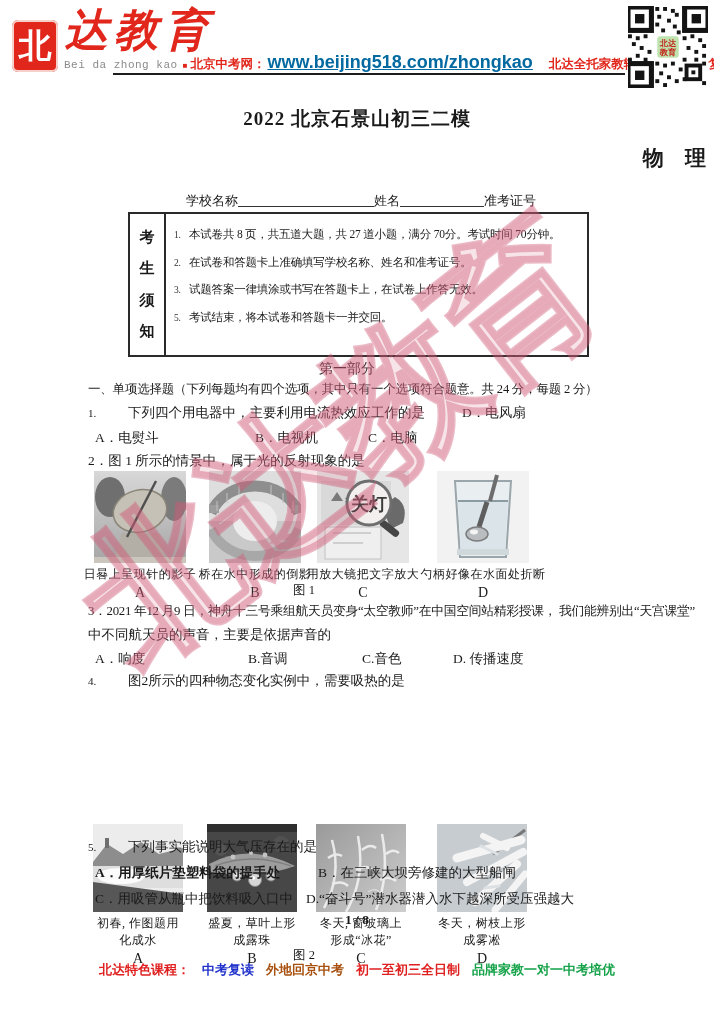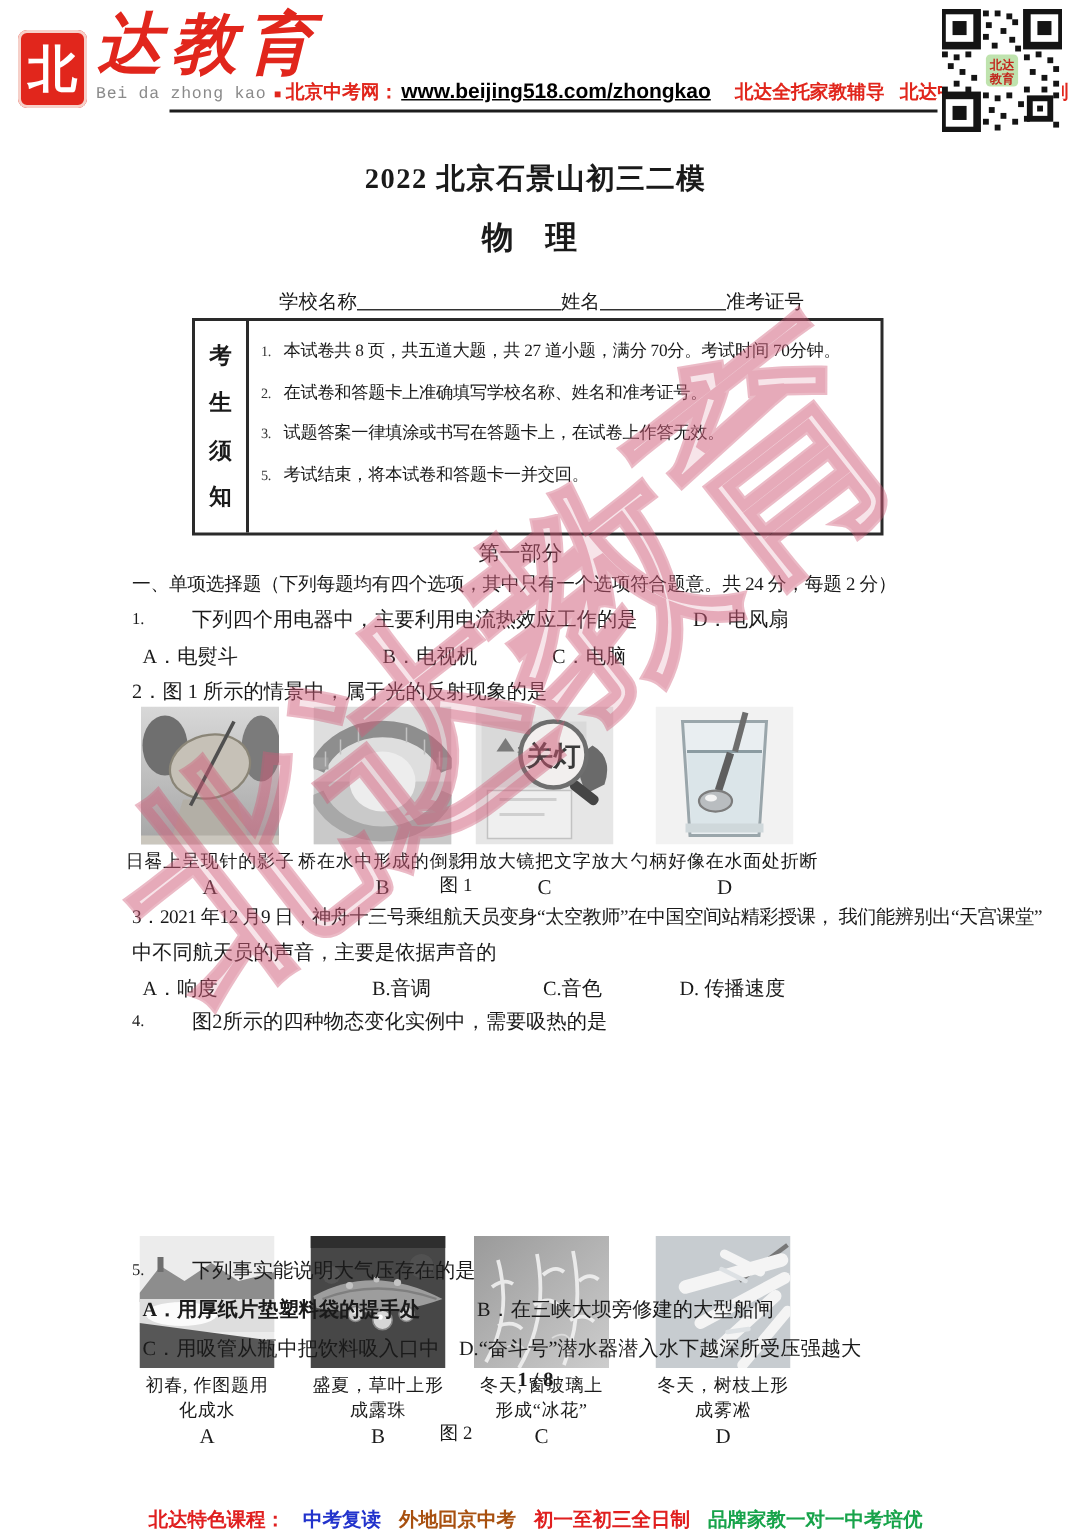--- a/index.html
+++ b/index.html
@@ -10,29 +10,29 @@
   
   .seal{left:12px;top:20px;width:46px;height:52px;background:#e1261c;border-radius:6px;
         display:flex;align-items:center;justify-content:center;box-shadow:inset 0 0 0 2px #f6d0c9;}
   .seal span{color:#fff;font-size:33px;font-weight:bold;font-family:"Liberation Serif",serif;}
   .brand-script{left:64px;top:8px;font-size:44px;font-weight:bold;font-style:italic;
         color:#e1261c;font-family:"DejaVu Serif",serif;letter-spacing:6px;line-height:1;}
   .header-sub{left:64px;top:52px;display:flex;align-items:baseline;white-space:nowrap;}
   .pinyin{font-size:11px;color:#8a8a8a;letter-spacing:.5px;margin-right:5px;font-family:Liberation Mono, monospace;}
   .bullet{font-size:8px;color:#e1261c;margin-right:3px;}
   .hdr-red{font-size:12.5px;font-weight:bold;color:#e1261c;font-family:"Liberation Sans",sans-serif;}
-  .hdr-link{font-size:14px;font-weight:bold;color:#000000;text-decoration:underline;
+  .hdr-link{font-size:18px;font-weight:bold;color:#0369a1;text-decoration:underline;
         font-family:"Liberation Sans",sans-serif;margin:0 2px;}
   .gap14{margin-left:14px;} .gap10{margin-left:10px;}
   .header-line{left:113px;top:73px;width:512px;border-top:2px solid #1d1d1d;height:0;}
   .qr{left:628px;top:6px;}
 
   
   .title{left:0;top:106px;width:714px;text-align:center;font-size:19px;font-weight:bold;letter-spacing:1px;}
-  .subject{left:0;top:144px;width:714px;text-align:center;font-size:21px;font-weight:bold;letter-spacing:8px;}
+  .subject{left:0;top:144px;width:714px;text-align:right;font-size:21px;font-weight:bold;letter-spacing:8px;}
   .info-row{left:186px;top:192px;font-size:13px;white-space:nowrap;}
   .blank{display:inline-block;border-bottom:1px solid #333;height:13px;vertical-align:-2px;}
   .blank.w1{width:136px;} .blank.w2{width:84px;}
 
   
   .notice{left:128px;top:212px;width:457px;height:141px;border:2px solid #2a2a2a;display:flex;}
   .notice-left{width:34px;border-right:2px solid #2a2a2a;display:flex;flex-direction:column;
         justify-content:space-around;align-items:center;padding:8px 0;}
   .notice-left div{font-size:15px;font-weight:bold;}
   .notice-right{flex:1;padding:7px 6px 0 8px;}
@@ -48,21 +48,21 @@
   .figrow{width:545px;position:relative;}
   .figcol{position:absolute;width:132px;text-align:center;}
   .figcol .photo{display:block;margin:0 auto;}
   .figcap{font-size:12px;margin-top:3px;white-space:nowrap;letter-spacing:.5px;}
   .figcap2{font-size:12px;white-space:nowrap;letter-spacing:.5px;}
   .figletter{font-size:14px;margin-top:2px;font-weight:normal;}
   .figlabel{position:absolute;font-size:12.5px;text-align:right;}
 
   
   .pagenum{left:0;top:912px;width:714px;text-align:center;font-size:13.5px;font-weight:bold;}
-  .footer{left:0;top:1004px;width:714px;text-align:center;white-space:nowrap;}
+  .footer{left:0;top:960px;width:714px;text-align:center;white-space:nowrap;}
   .footer span{font-size:13px;font-weight:bold;font-family:"Liberation Sans",sans-serif;margin:0 6px;}
 
   
   .watermark{left:6px;top:365px;width:660px;text-align:center;font-size:155px;line-height:1;
         letter-spacing:-6px;font-weight:bold;transform:rotate(-38deg);
         color:rgba(207,90,120,0.16);-webkit-text-stroke:3px rgba(207,90,120,0.42);
         pointer-events:none;z-index:5;font-family:"DejaVu Serif",serif;}
 </style>
 </head>
 <body>

